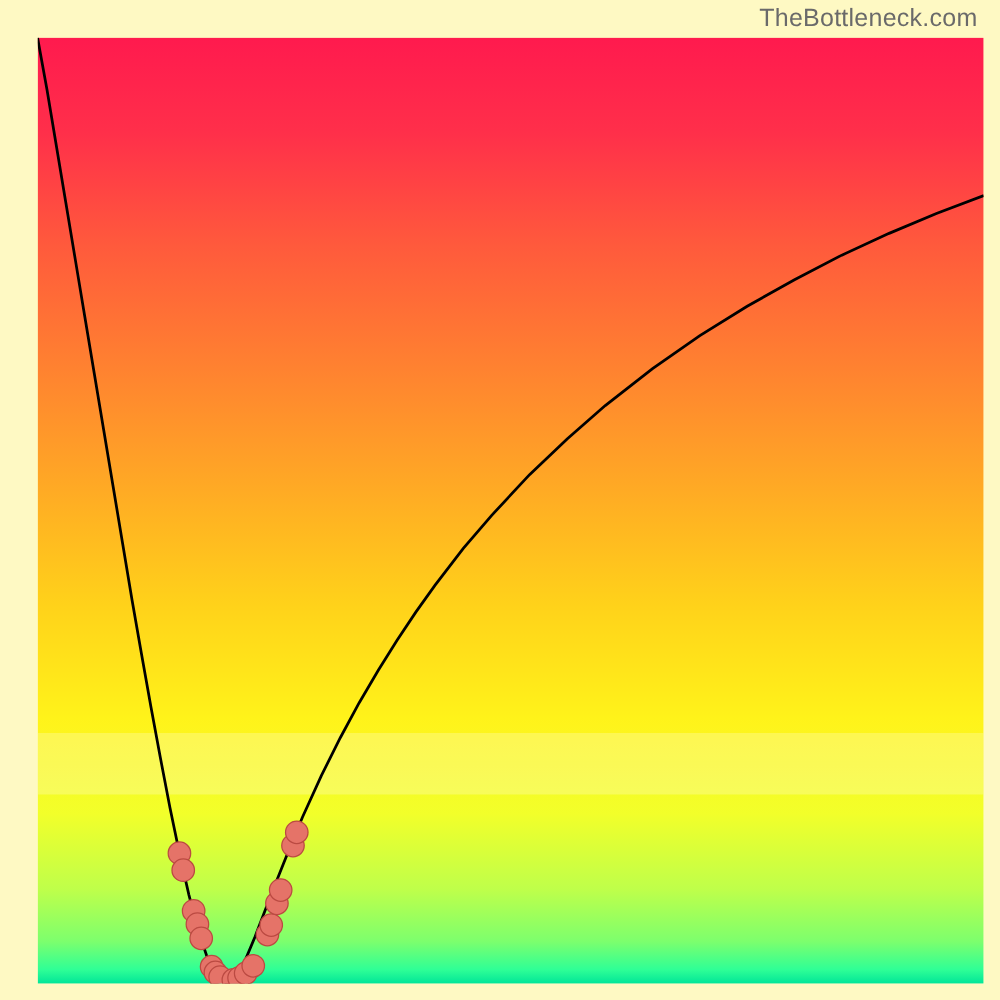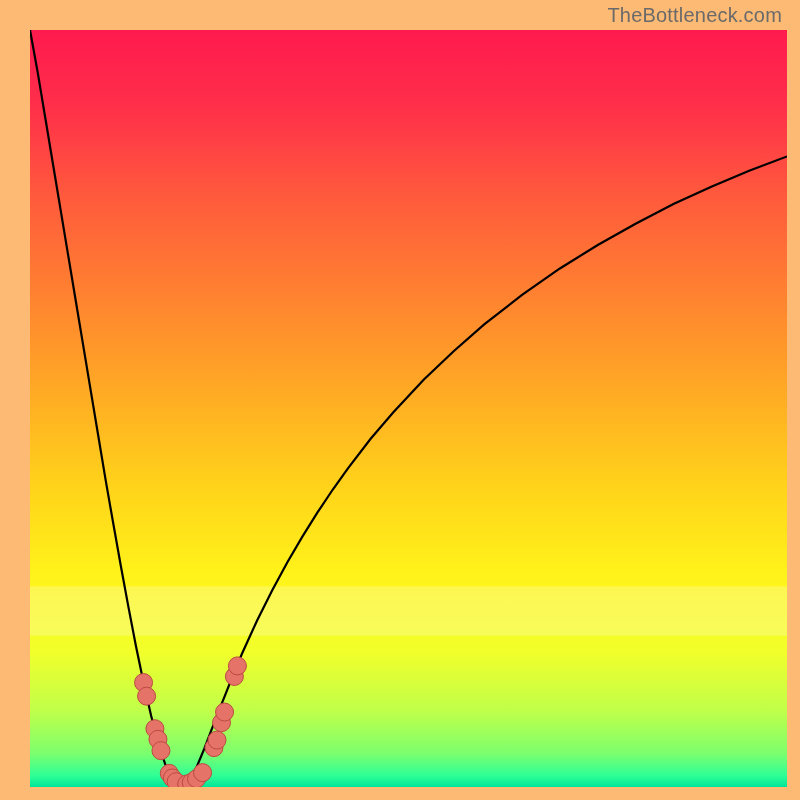--- a/index.html
+++ b/index.html
@@ -8,21 +8,21 @@
     width: 800px;
     height: 800px;
     overflow: hidden;
     background: #000;
     font-family: Arial, Helvetica, sans-serif;
   }
   .frame {
     position: absolute;
     left: 0; top: 0;
     width: 800px; height: 800px;
-    background: #fdba74;
+    background: #fef9c3;
   }
   .plot {
     position: absolute;
     left: 30px;
     top: 30px;
     width: 757px;
     height: 757px;
     overflow: hidden;
   }
   .plot svg {

